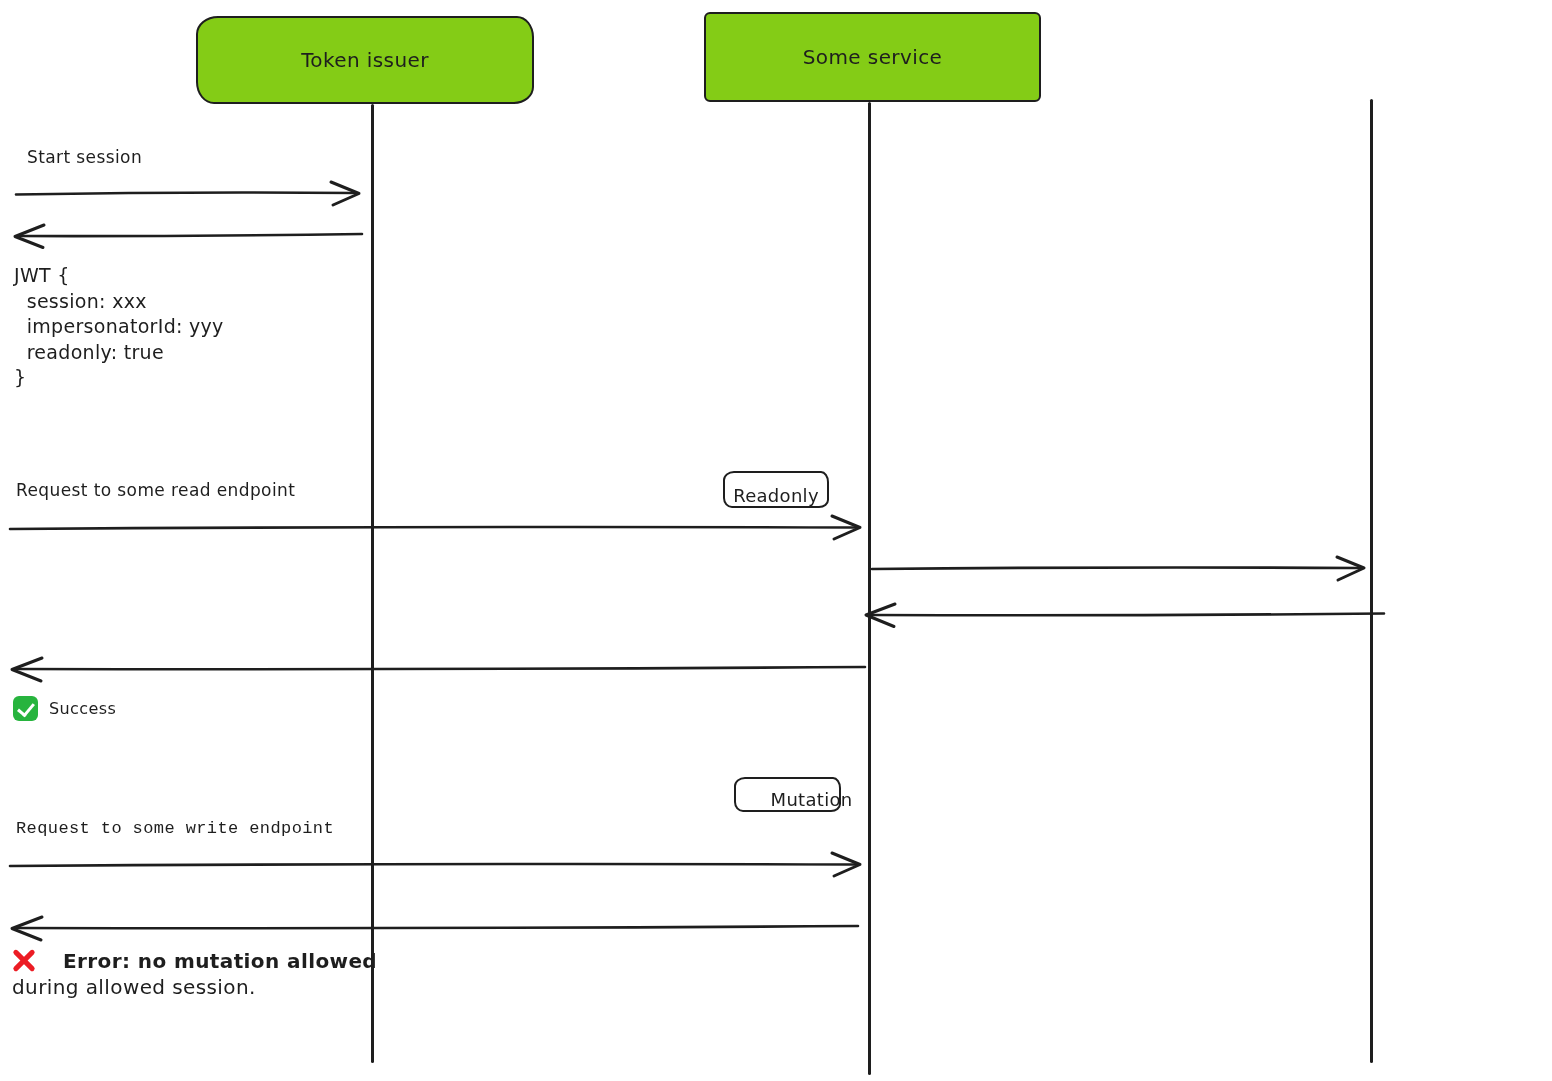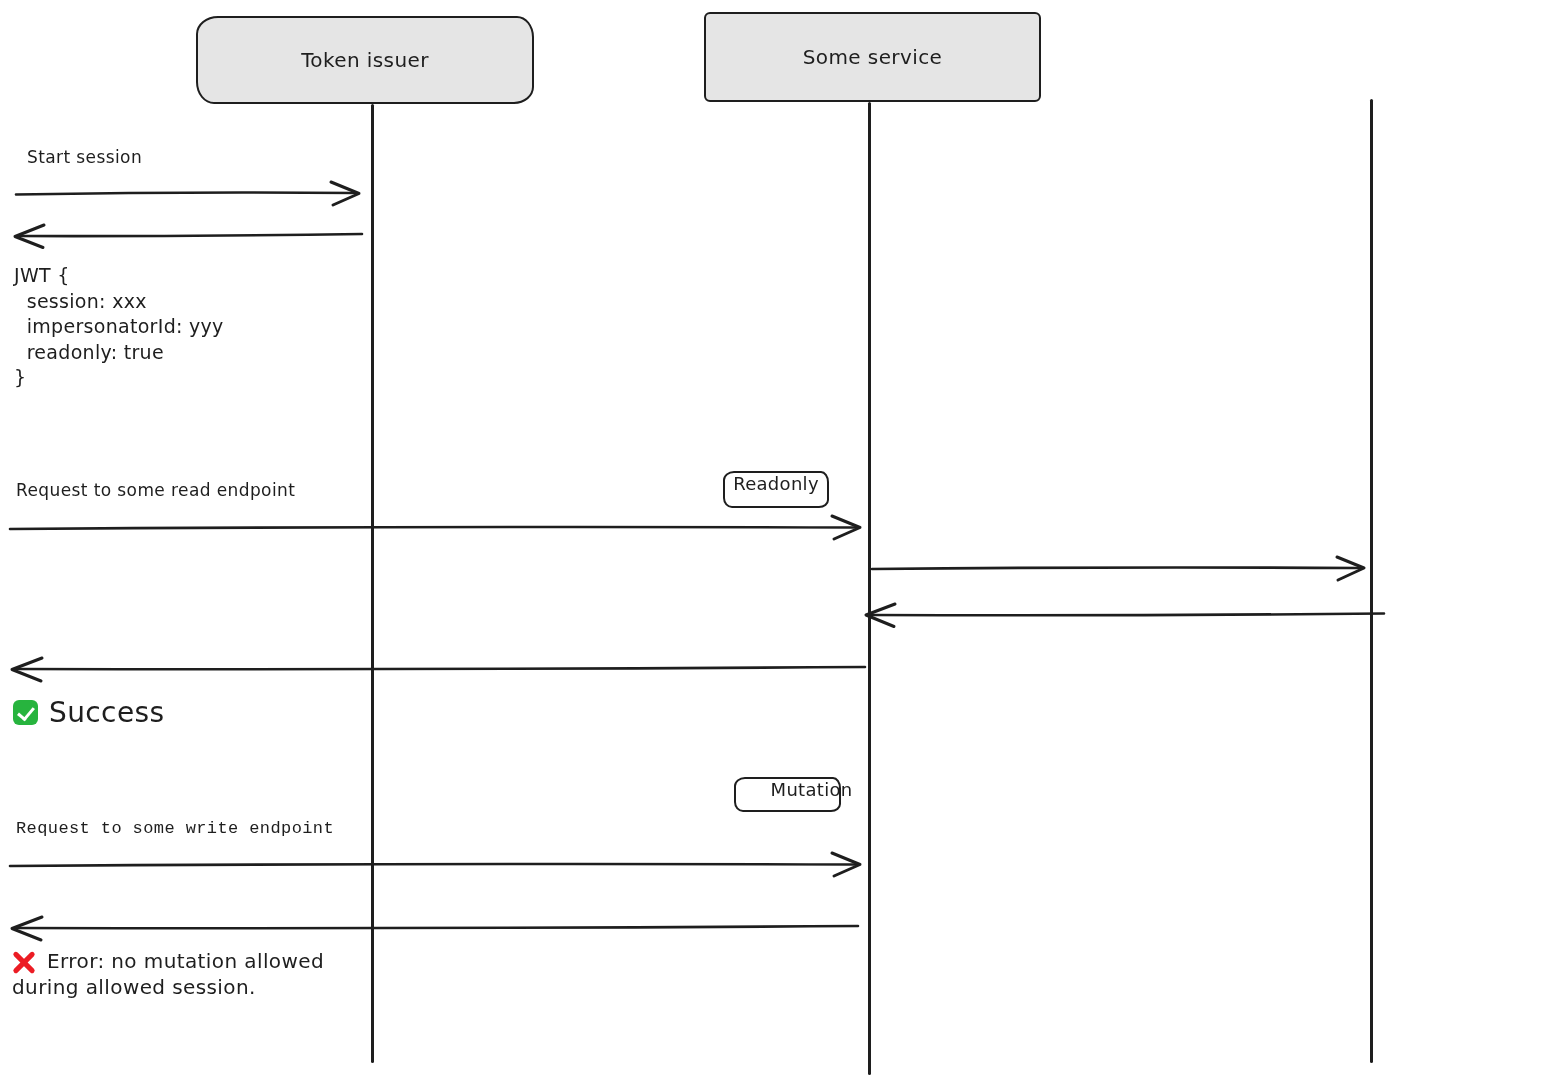--- a/index.html
+++ b/index.html
@@ -11,21 +11,21 @@
     overflow: hidden;
     font-family: "DejaVu Sans", sans-serif;
     color: #1e1e1e;
   }
 
   
   .actor-box {
     position: absolute;
     border: 2.6px solid #1e1e1e;
     border-radius: 22px 17px 20px 18px / 18px 21px 17px 22px;
-    background: #e5e5e5;
+    background: #84cc16;
     display: flex;
     align-items: center;
     justify-content: center;
     box-sizing: border-box;
     z-index: 3;
   }
   .actor-label {
     font-size: 20px;
     letter-spacing: 0.4px;
     color: #1e1e1e;
@@ -73,46 +73,46 @@
     z-index: 4;
   }
 
   
   .badge {
     position: absolute;
     border: 2px solid #1e1e1e;
     border-radius: 11px 8px 10px 9px / 9px 11px 8px 10px;
     background: #ffffff;
     display: flex;
-    align-items: flex-start;
+    align-items: flex-end;
     justify-content: center;
     box-sizing: border-box;
     font-size: 18px;
     letter-spacing: 0.3px;
     z-index: 4;
   }
 
   
   .status {
     position: absolute;
     display: flex;
     align-items: center;
     gap: 11px;
-    font-size: 28px;
+    font-size: 16px;
     letter-spacing: 0.4px;
     z-index: 4;
   }
   .status-block {
     position: absolute;
     z-index: 4;
     font-size: 20px;
     letter-spacing: 0.4px;
     line-height: 26px;
   }
-  .status-row { display: flex; align-items: flex-end; gap: 11px; }
+  .status-row { display: flex; align-items: flex-start; gap: 27px; font-weight: bold; }
 
   .check-icon {
     position: relative;
     width: 25px; height: 25px;
     background: #27b43e;
     border-radius: 6px;
     flex: 0 0 auto;
     display: inline-block;
   }
   .check-icon::after {

